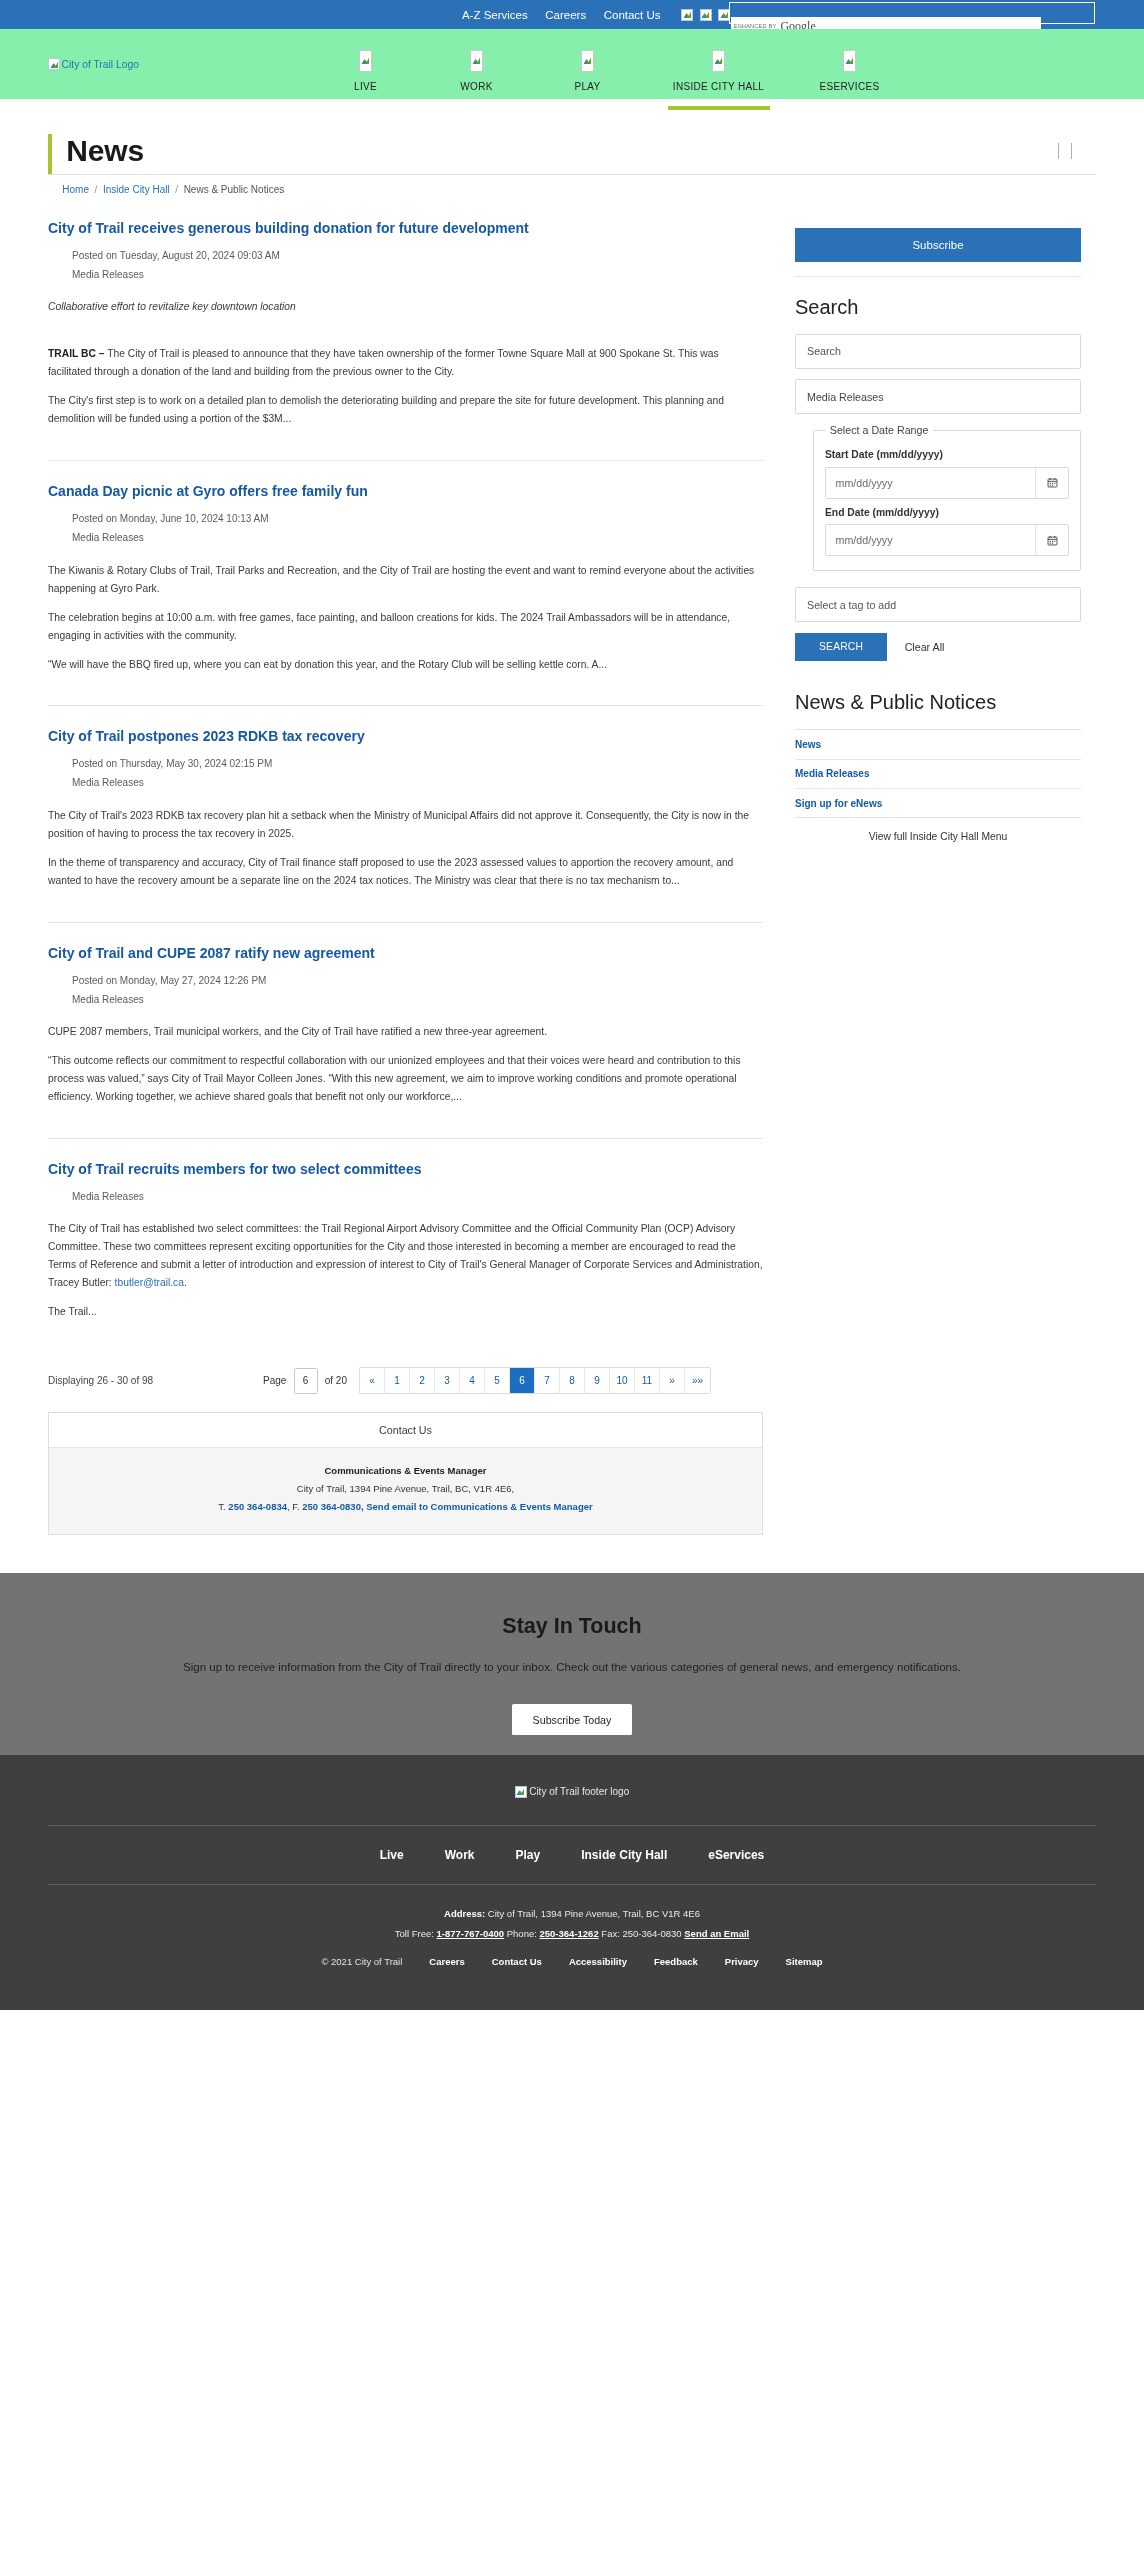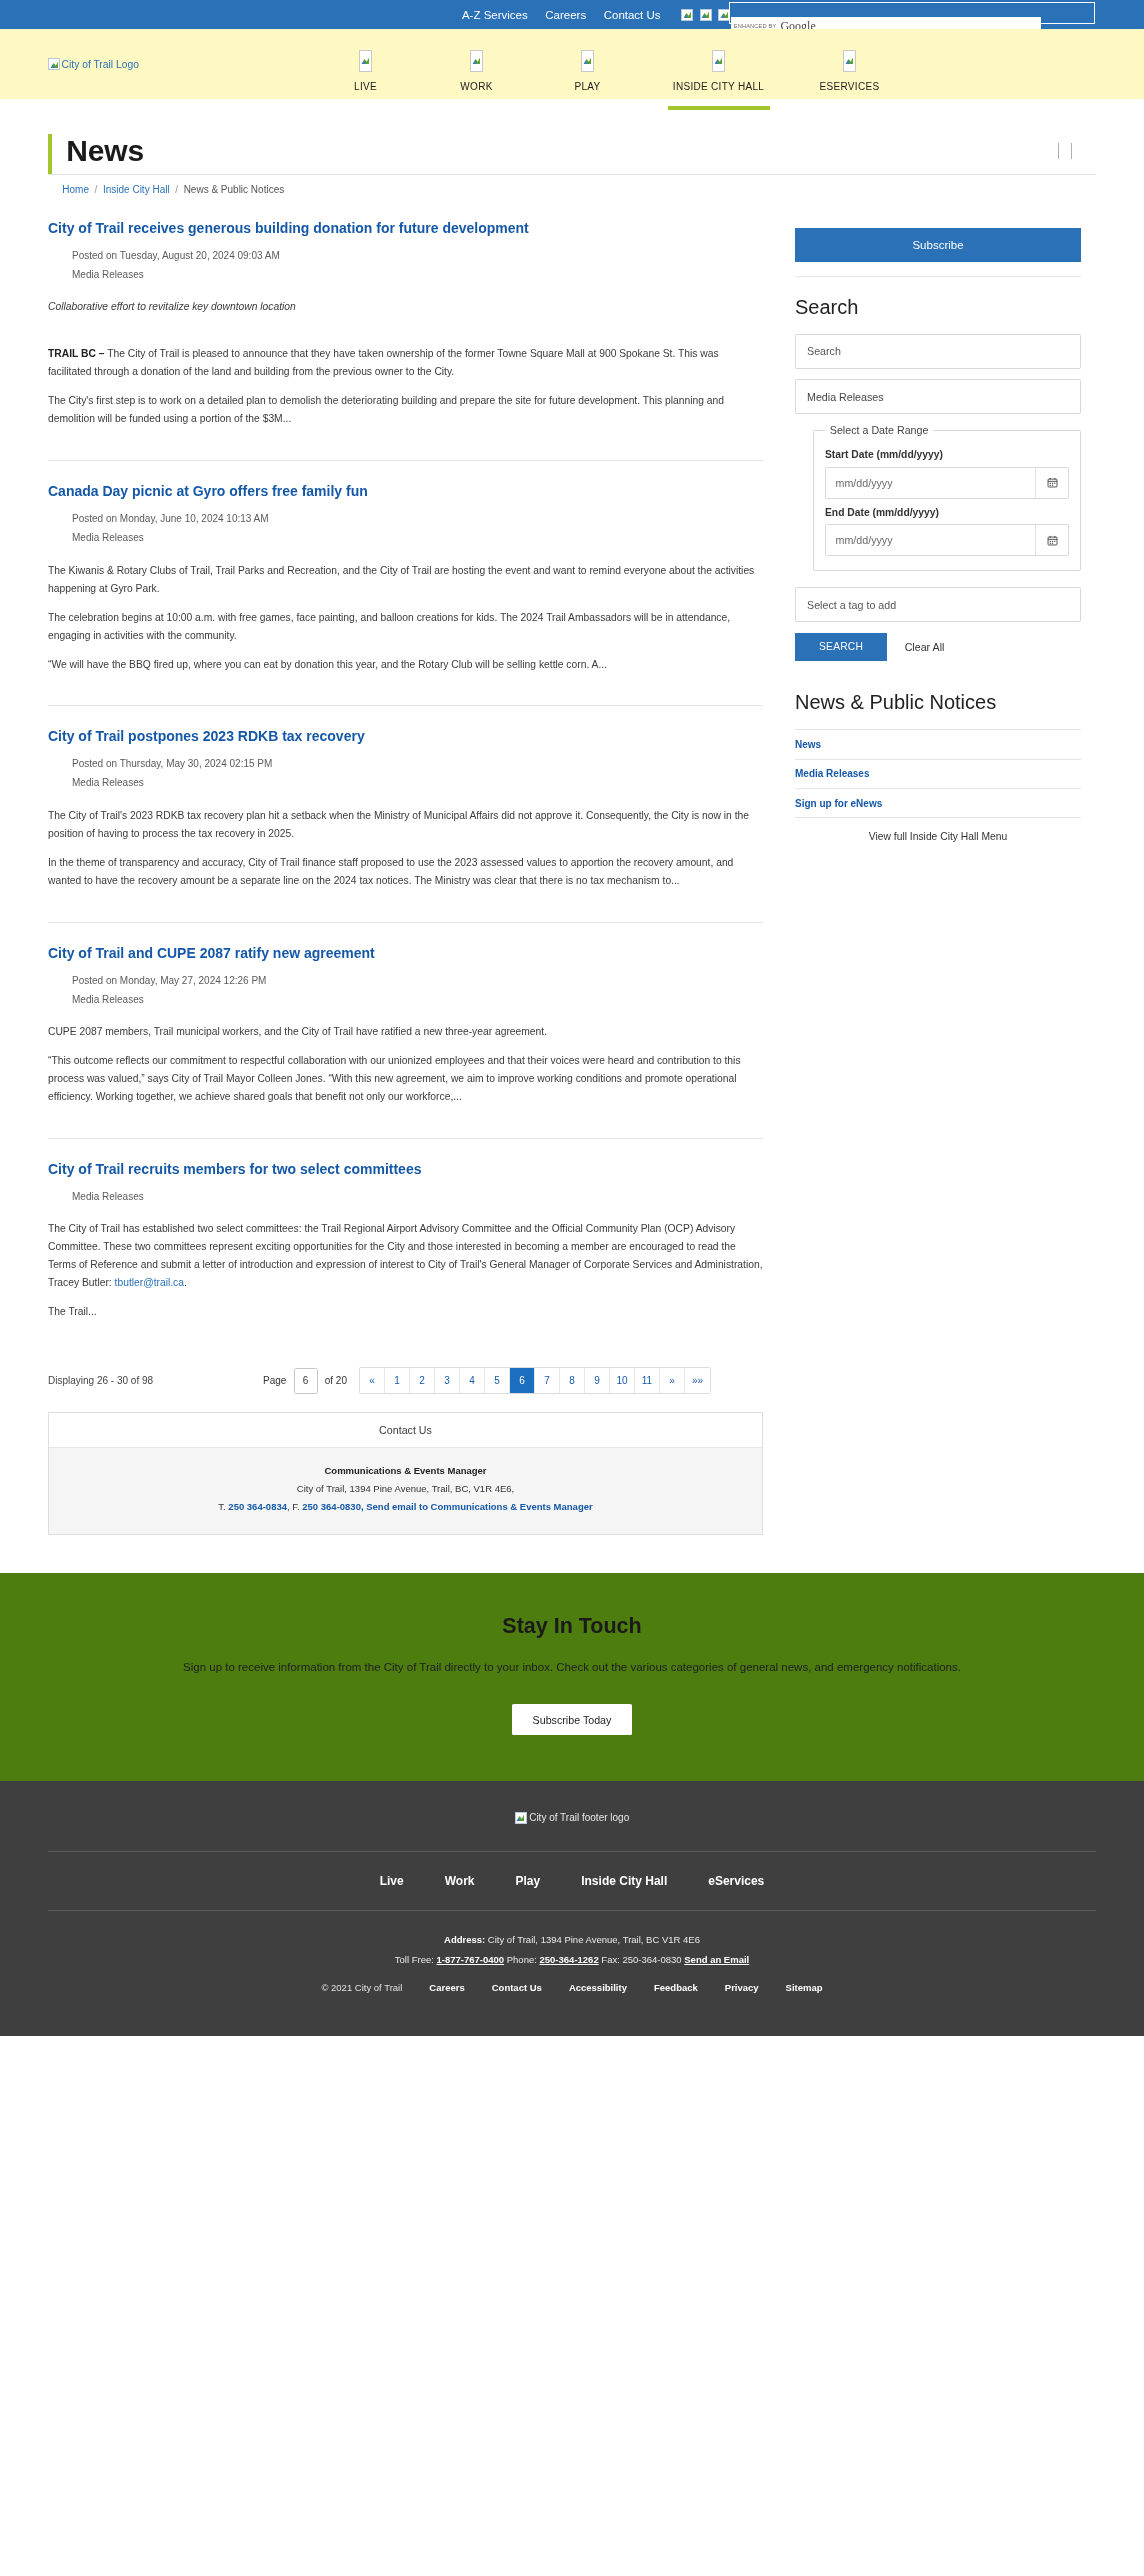--- a/index.html
+++ b/index.html
@@ -84,21 +84,21 @@
     font-family: "Liberation Serif", serif;
     color: #4a4a4a;
   }
 
   
   .mainnav {
     height: 70px;
     display: flex;
     align-items: flex-start;
     padding: 0 48px;
-    background: #fef9c3;
+    background: #86efac;
     position: relative;
   }
   .logo-area {
     display: flex;
     align-items: center;
     height: 70px;
     width: 262px;
   }
   .logo-broken {
     display: inline-flex;
@@ -413,23 +413,23 @@
     display: block;
     text-align: center;
     font-size: 10.3px;
     color: #333;
     text-decoration: none;
     padding: 12.7px 0 0;
   }
 
   
   .stay {
-    background: #4d7c0f;
+    background: #737373;
     text-align: center;
-    padding: 41px 0 46px;
+    padding: 41px 0 20px;
     margin-top: 38px;
   }
   .stay h2 {
     font-size: 21.5px;
     font-weight: 700;
     color: #1a1a1a;
     margin-bottom: 20.7px;
   }
   .stay p {
     font-size: 11.5px;

